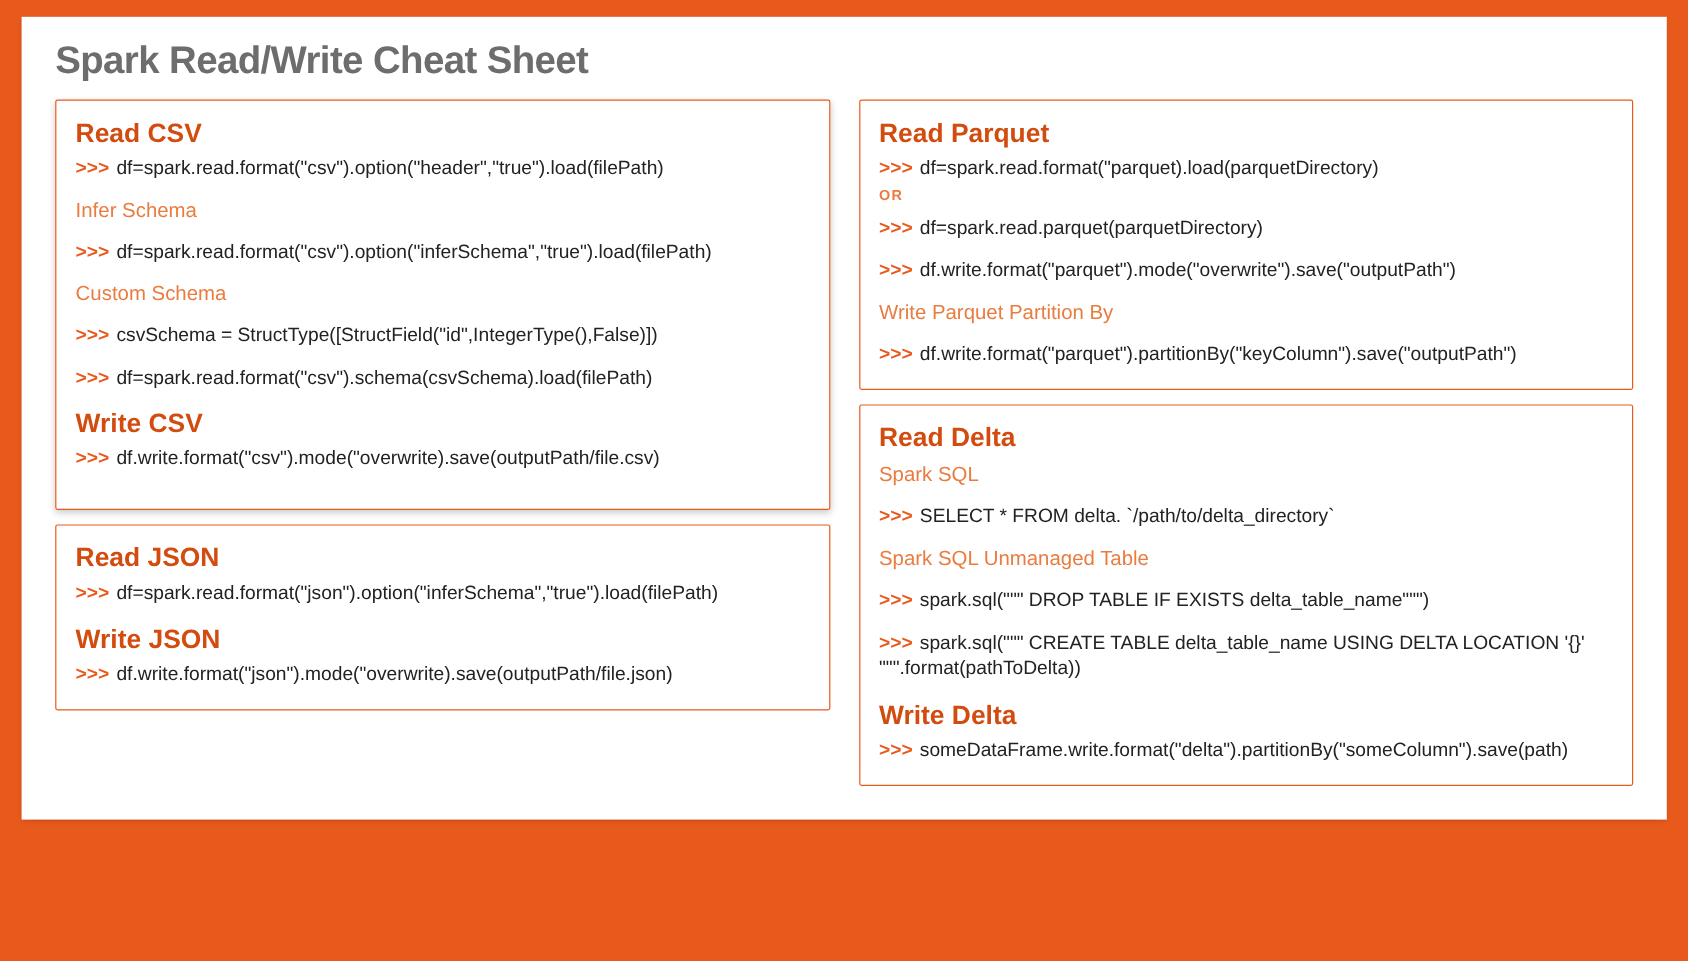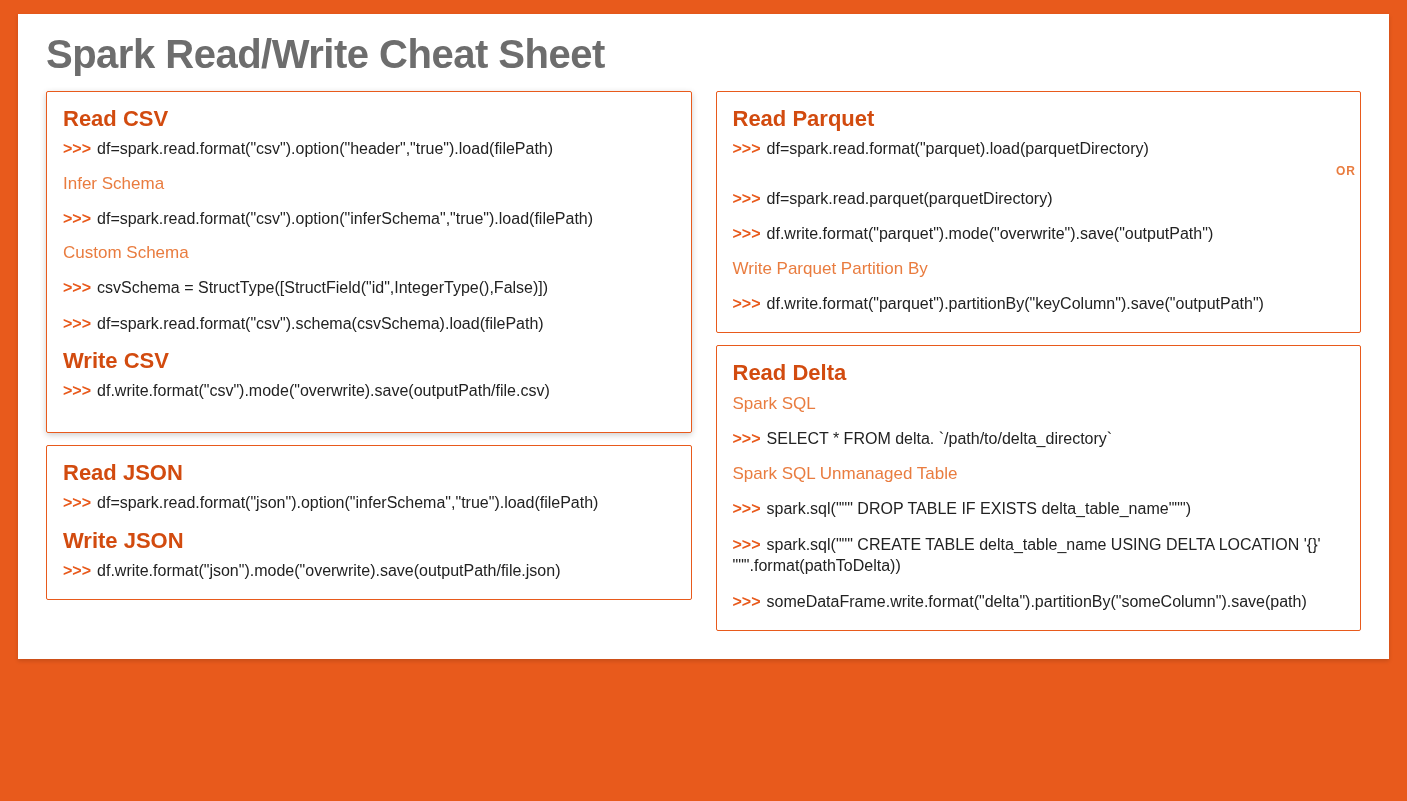--- a/index.html
+++ b/index.html
@@ -9,21 +9,21 @@
     font-family: "Segoe UI", "Helvetica Neue", Arial, sans-serif;
     width: 1407px;
   }
   .sheet {
     background: #ffffff;
     width: 100%;
     padding: 18px 28px 28px 28px;
     box-shadow: 0 2px 4px rgba(0,0,0,0.15);
   }
   .title {
-    font-size: 40px;
+    font-size: 32px;
     font-weight: 800;
     color: #6d6d6d;
     letter-spacing: -0.5px;
     margin-bottom: 14px;
   }
   .columns {
     display: flex;
     gap: 24px;
   }
   .col { flex: 1; display: flex; flex-direction: column; gap: 12px; }
@@ -55,21 +55,21 @@
     margin: 6px 0 14px 0;
     line-height: 1.35;
   }
   .code-line.last { margin-bottom: 2px; }
   .prompt {
     color: #e85a1c;
     font-weight: 700;
     margin-right: 6px;
   }
   .or-divider {
-    text-align: right;
+    text-align: left;
     color: #e97c3f;
     font-weight: 700;
     font-size: 12px;
     letter-spacing: 1px;
     margin: 4px 0 10px 0;
   }
 </style>
 </head>
 <body>
 
@@ -150,20 +150,21 @@
         </div>
 
         <div class="subhead">Spark SQL Unmanaged Table</div>
         <div class="code-line">
           <span class="prompt">&gt;&gt;&gt;</span><span>spark.sql(""" DROP TABLE IF EXISTS delta_table_name""")</span>
         </div>
         <div class="code-line">
           <span class="prompt">&gt;&gt;&gt;</span><span>spark.sql(""" CREATE TABLE delta_table_name USING DELTA LOCATION '{}' """.format(pathToDelta))</span>
         </div>
 
+        <div class="section-title">Write Delta</div>
         <div class="code-line last">
           <span class="prompt">&gt;&gt;&gt;</span><span>someDataFrame.write.format("delta").partitionBy("someColumn").save(path)</span>
         </div>
       </div>
 
     </div>
   </div>
 </div>
 
 </body></html>

